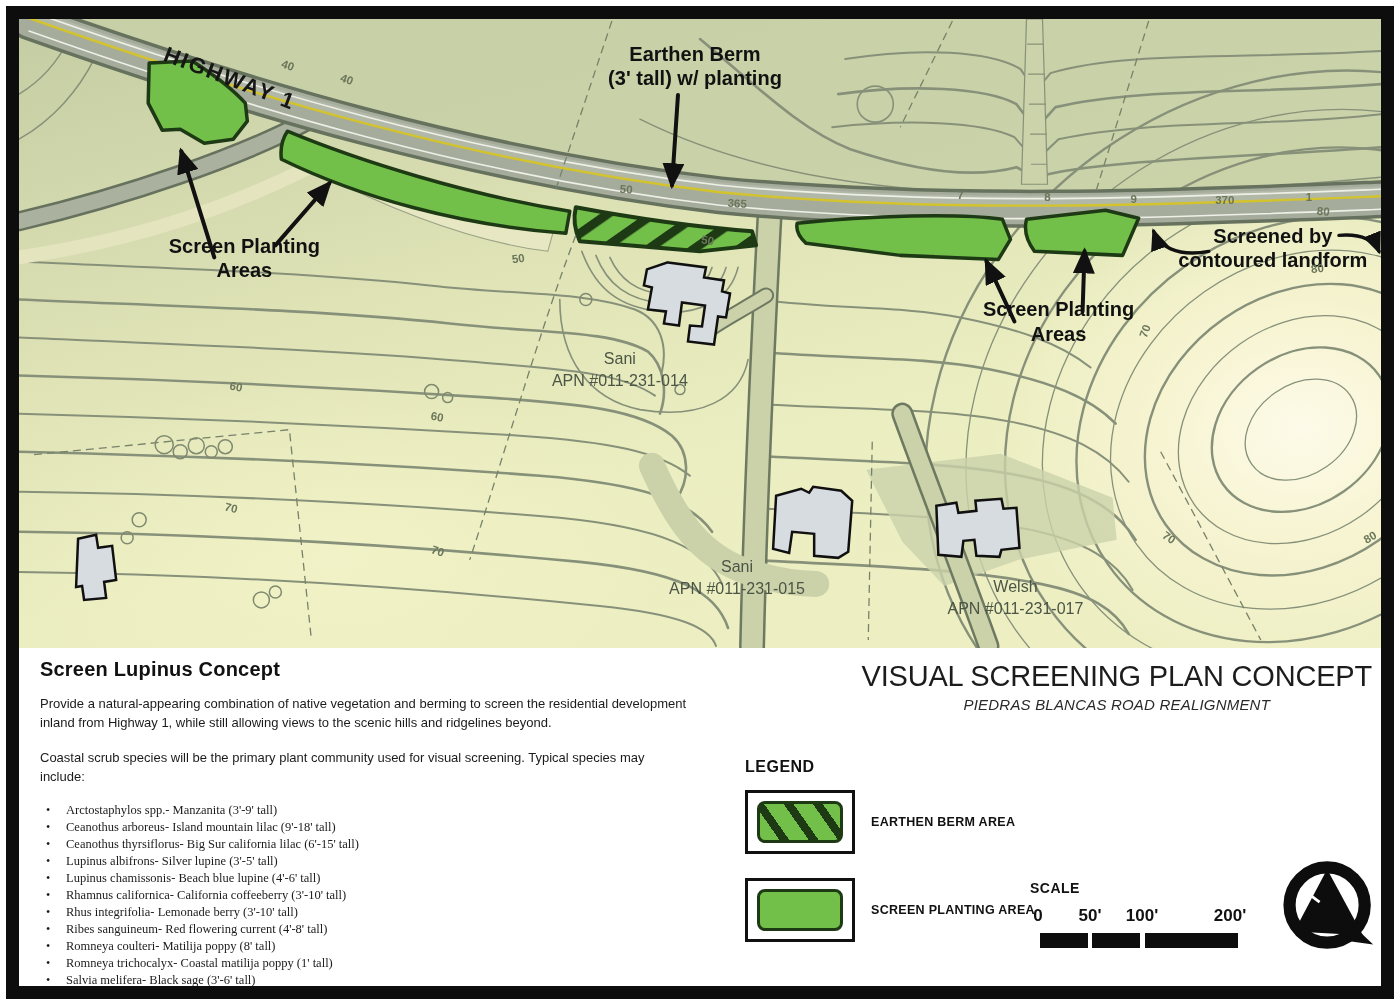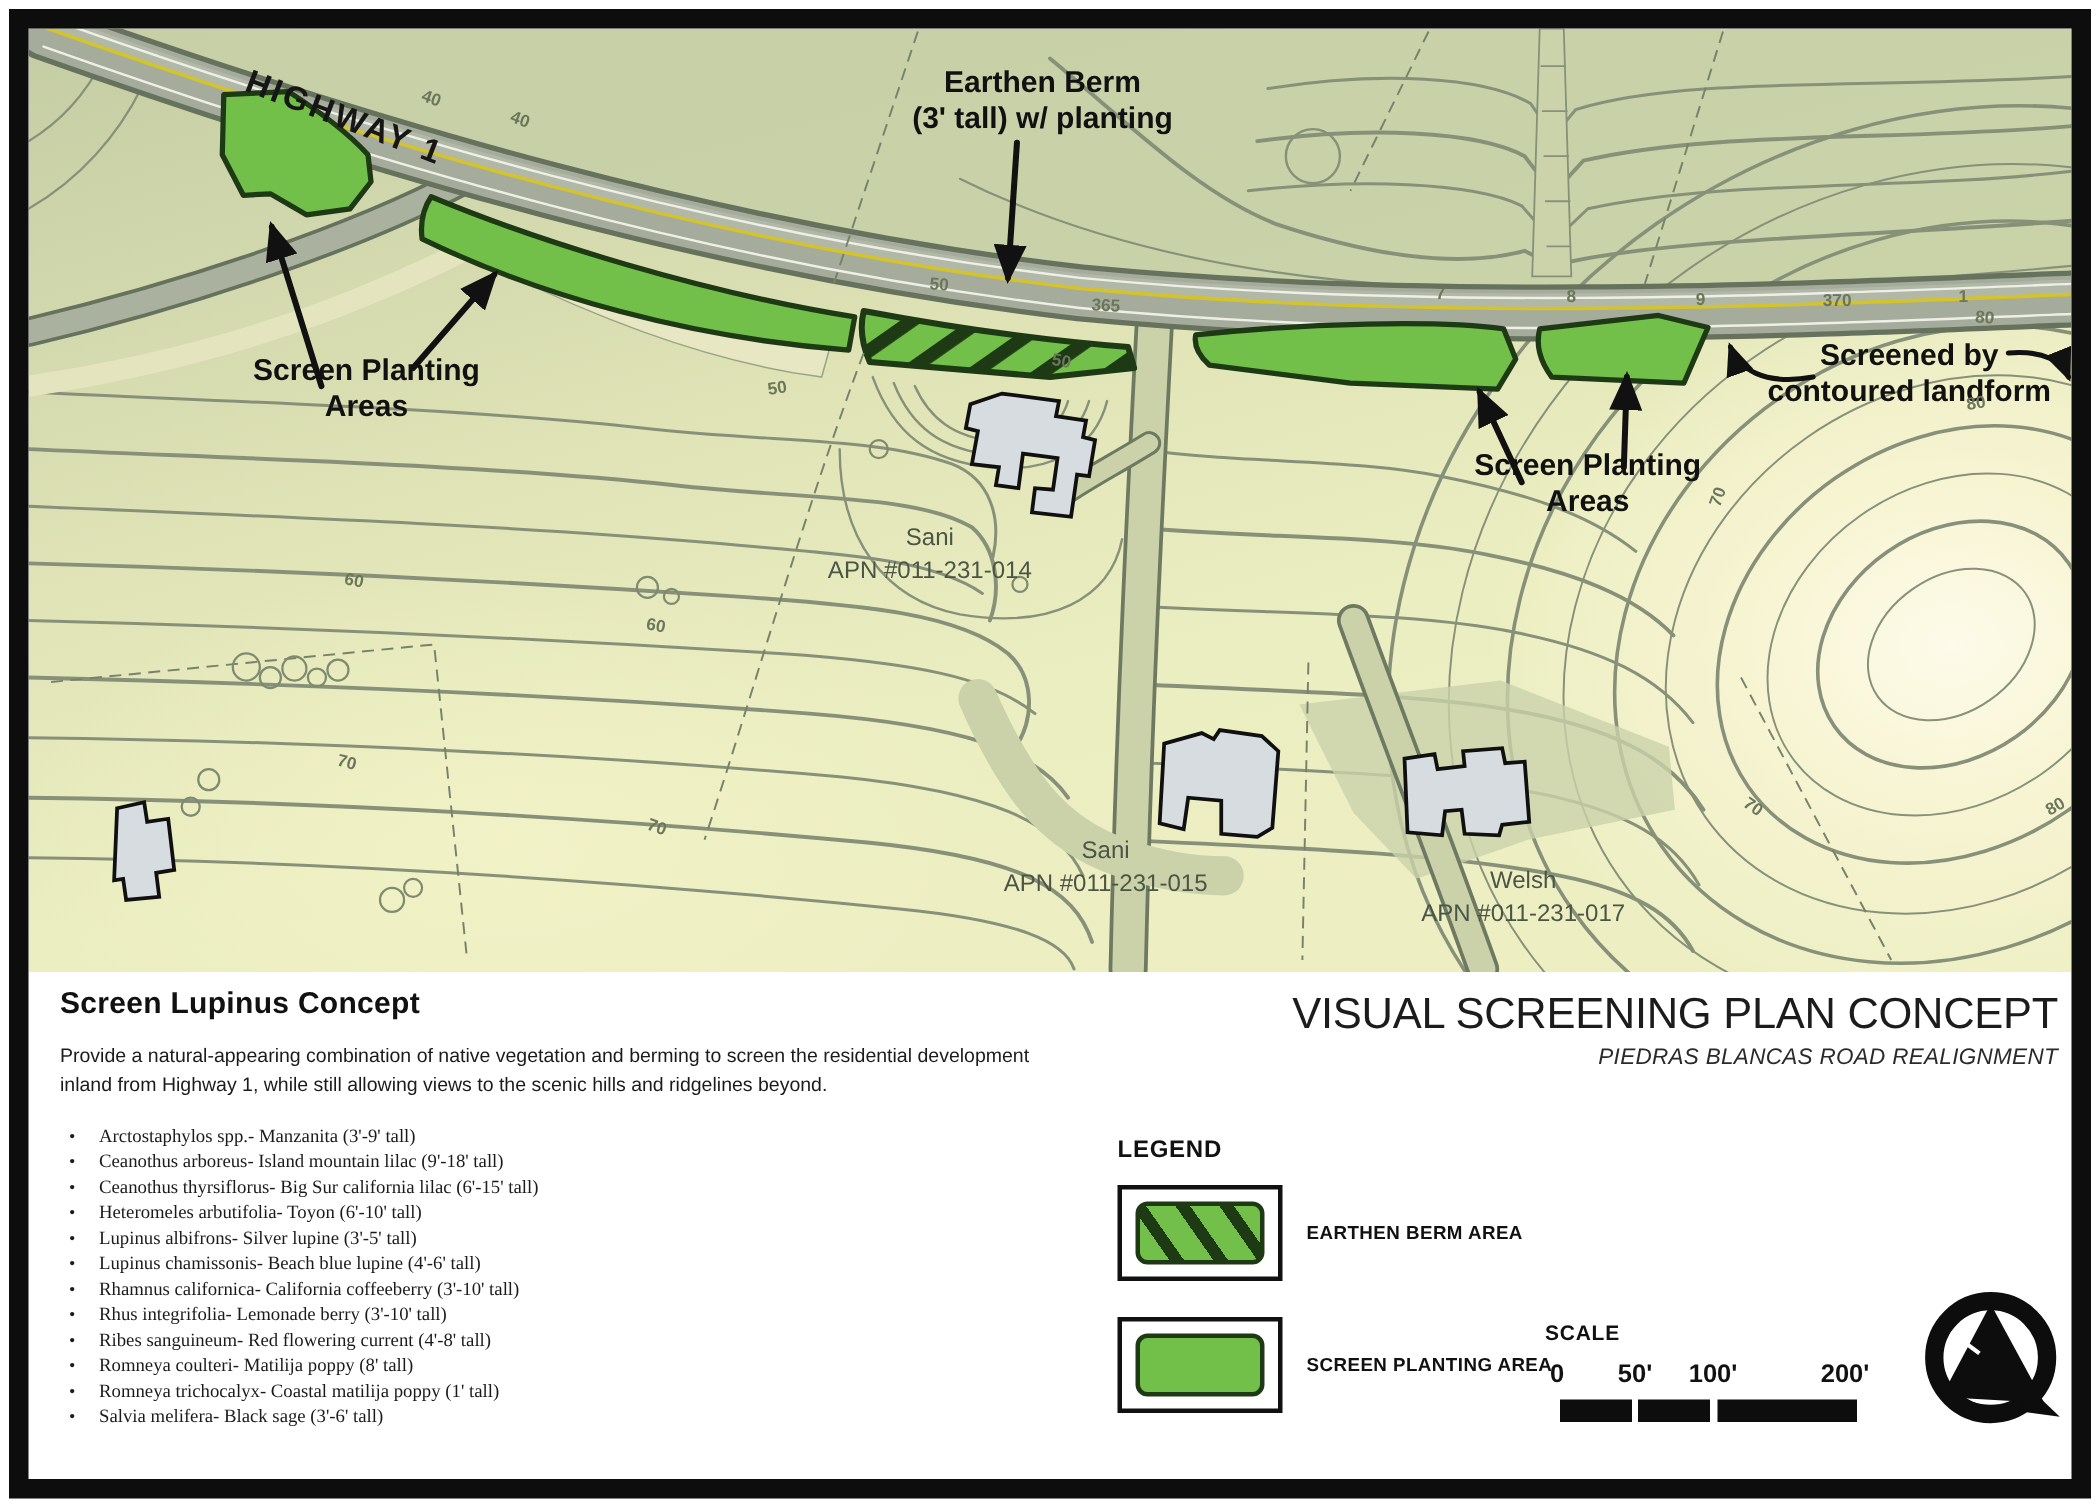--- a/index.html
+++ b/index.html
@@ -10,21 +10,21 @@
   #map{position:absolute;left:19px;top:19px;z-index:1;}
 
   
   .concept{position:absolute;left:40px;top:658px;width:650px;z-index:2;}
   .concept h2{font-size:20px;margin:0 0 14px 0;letter-spacing:.2px;}
   .concept p{font-size:13px;line-height:1.45;margin:0 0 16px 0;color:#1b1b1b;}
   .species{list-style:none;margin:4px 0 0 0;padding:0;font-family:Liberation Serif, serif;}
   .species li{position:relative;font-size:12.5px;line-height:17px;padding-left:26px;color:#1b1b1b;}
   .species li::before{content:"•";position:absolute;left:6px;top:0;font-size:12px;}
 
-  .titleblock{position:absolute;right:28px;top:662px;text-align:right;z-index:2;}
+  .titleblock{position:absolute;right:28px;top:662px;text-align:center;z-index:2;}
   .titleblock .t{font-size:29px;letter-spacing:-.2px;color:#1c1c1c;line-height:1;}
   .titleblock .s{font-size:15px;font-style:italic;color:#2a2a2a;margin-top:5px;letter-spacing:.2px;}
 
   .legend{position:absolute;left:745px;top:758px;z-index:2;}
   .legend h3{font-size:16px;margin:0 0 14px 0;letter-spacing:.5px;}
   .lrow{display:flex;align-items:center;margin-bottom:24px;}
   .swatchbox{width:110px;height:64px;border:3px solid #111;background:#fff;box-sizing:border-box;
              display:flex;align-items:center;justify-content:center;}
   .swatch{width:86px;height:42px;border:3px solid #1e3a15;border-radius:8px;box-sizing:border-box;background:#72c04a;}
   .swatch.hatched{background:repeating-linear-gradient(55deg,#72c04a 0 16px,#1e3a15 16px 24px);}
@@ -249,25 +249,25 @@
             <text x="1317" y="273" transform="rotate(-8 1317 273)">80</text>
             <text x="1371" y="541" transform="rotate(-30 1371 541)">80</text>
           </g>
       </g>
     </g>
   </svg>
 
   <section class="concept">
     <h2>Screen Lupinus Concept</h2>
     <p>Provide a natural-appearing combination of native vegetation and berming to screen the residential development inland from Highway 1, while still allowing views to the scenic hills and ridgelines beyond.</p>
+    <p>Coastal scrub species will be the primary plant community used for visual screening. Typical species may include:</p>
     <ul class="species">
         <li>Arctostaphylos spp.-  Manzanita (3'-9' tall)</li>
         <li>Ceanothus arboreus-  Island mountain lilac (9'-18' tall)</li>
         <li>Ceanothus thyrsiflorus-  Big Sur california lilac (6'-15' tall)</li>
-        <li>Heteromeles arbutifolia-  Toyon (6'-10' tall)</li>
         <li>Lupinus albifrons-  Silver lupine (3'-5' tall)</li>
         <li>Lupinus chamissonis-  Beach blue lupine (4'-6' tall)</li>
         <li>Rhamnus californica-  California coffeeberry (3'-10' tall)</li>
         <li>Rhus integrifolia-  Lemonade berry (3'-10' tall)</li>
         <li>Ribes sanguineum-  Red flowering current (4'-8' tall)</li>
         <li>Romneya coulteri-  Matilija poppy (8' tall)</li>
         <li>Romneya trichocalyx-  Coastal matilija poppy (1' tall)</li>
         <li>Salvia melifera-  Black sage (3'-6' tall)</li>
       </ul>
   </section>

